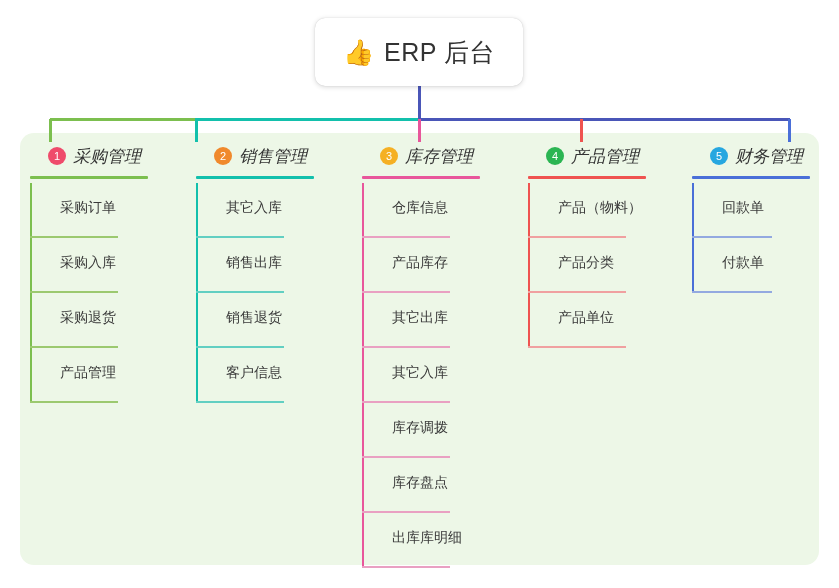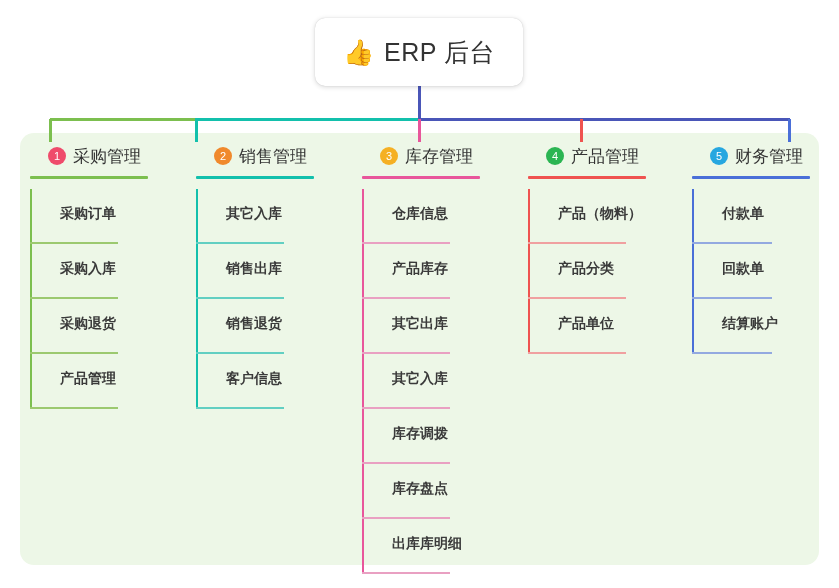--- a/index.html
+++ b/index.html
@@ -96,31 +96,31 @@
     color: #ffffff;
     font-size: 11px;
     line-height: 18px;
     text-align: center;
     font-family: "Liberation Sans", sans-serif;
     flex: 0 0 auto;
   }
   .branch-label {
     font-size: 17px;
     color: #333333;
+    font-style: italic;
   }
   .branch-rule {
     height: 3px;
     margin-top: 7px;
     border-radius: 1px;
   }
 
   .items {
     position: relative;
-    margin-top: 10px;
-    font-weight: bold;
+    margin-top: 4px;
   }
   .item {
     position: relative;
     height: 55px;
     box-sizing: border-box;
     padding-left: 30px;
     display: flex;
     align-items: center;
   }
   .item-stem {
@@ -305,29 +305,24 @@
       <div class="branch" style="left: 692px;">
         <div class="branch-head">
           <span class="badge" style="background: rgb(39, 167, 224);">5</span>
           <span class="branch-label">财务管理</span>
         </div>
         <div class="branch-rule" style="background: rgb(74, 111, 216); width: 118px;"></div>
         <div class="items">
           <div class="item">
             <span class="item-stem" style="background: rgb(74, 111, 216);"></span>
             <span class="item-rule" style="background: rgb(147, 169, 224); width: 80px;"></span>
-            <span class="item-label">付款单</span>
+            <span class="item-label">回款单</span>
           </div>
           <div class="item">
             <span class="item-stem" style="background: rgb(74, 111, 216);"></span>
             <span class="item-rule" style="background: rgb(147, 169, 224); width: 80px;"></span>
-            <span class="item-label">回款单</span>
-          </div>
-          <div class="item">
-            <span class="item-stem" style="background: rgb(74, 111, 216);"></span>
-            <span class="item-rule" style="background: rgb(147, 169, 224); width: 80px;"></span>
-            <span class="item-label">结算账户</span>
+            <span class="item-label">付款单</span>
           </div>
         </div>
       </div>
     </div>
 
 </div>
 
 </body></html>

